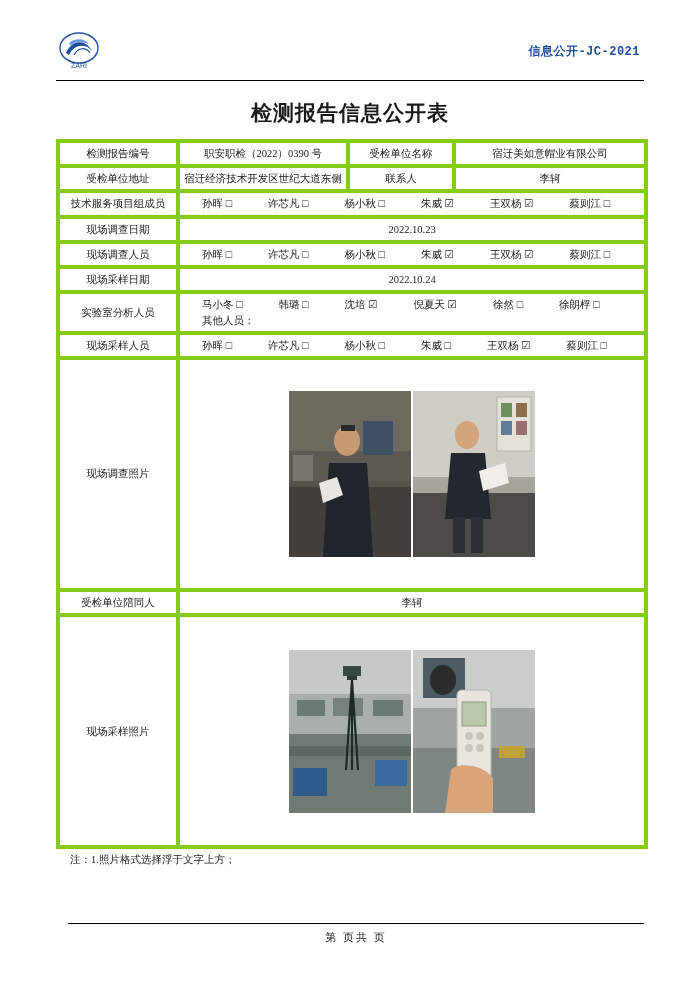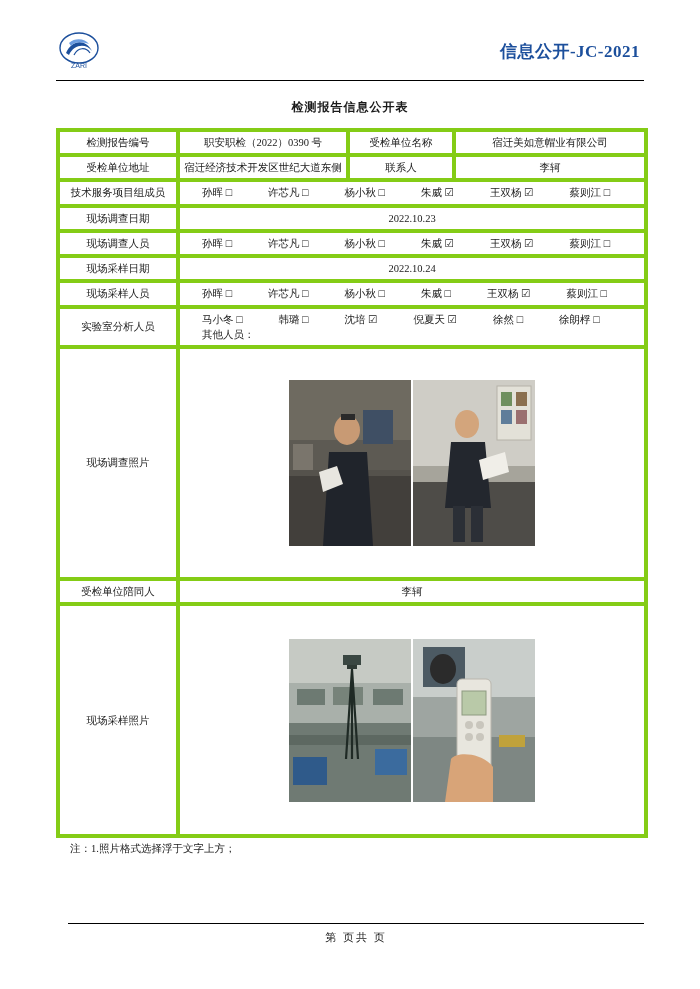--- a/index.html
+++ b/index.html
@@ -44,31 +44,32 @@
   }
   .logo svg { display: block; }
   .company-name {
     font-size: 14.5px;
     font-weight: bold;
     color: #1c4f9c;
     letter-spacing: 0.5px;
     font-family: "Liberation Serif", "DejaVu Serif", serif;
   }
   .doc-code {
-    font-size: 17px;
+    font-size: 12px;
     font-weight: bold;
     color: #1c4f9c;
     letter-spacing: 0.5px;
     padding-right: 4px;
+    font-family: Liberation Mono, monospace;
   }
 
   
   .doc-title {
     text-align: center;
-    font-size: 12px;
+    font-size: 21px;
     font-weight: bold;
     margin: 18px 0 12px 0;
     letter-spacing: 1px;
   }
 
   
   table.main {
     border-collapse: collapse;
     width: 100%;
     table-layout: fixed;
@@ -213,44 +214,44 @@
               <span>王双杨 ☑</span>
               <span>蔡则江 □</span>
             </div>
         </td>
       </tr>
       <tr>
         <td class="label">现场采样日期</td>
         <td colspan="3" class="c-center">2022.10.24</td>
       </tr>
       <tr>
+        <td class="label">实验室分析人员</td>
+        <td colspan="3">
+          <div class="members members-left">
+              <span>马小冬 □</span>
+              <span>韩璐 □</span>
+              <span>沈培 ☑</span>
+              <span>倪夏天 ☑</span>
+              <span>徐然 □</span>
+              <span>徐朗桴 □</span>
+            </div>
+          <div class="sub-line">其他人员：</div>
+        </td>
+      </tr>
+      <tr>
         <td class="label">现场采样人员</td>
         <td colspan="3">
           <div class="members members-left">
               <span>孙晖 □</span>
               <span>许芯凡 □</span>
               <span>杨小秋 □</span>
               <span>朱威 □</span>
               <span>王双杨 ☑</span>
               <span>蔡则江 □</span>
             </div>
-        </td>
-      </tr>
-      <tr>
-        <td class="label">实验室分析人员</td>
-        <td colspan="3">
-          <div class="members members-left">
-              <span>马小冬 □</span>
-              <span>韩璐 □</span>
-              <span>沈培 ☑</span>
-              <span>倪夏天 ☑</span>
-              <span>徐然 □</span>
-              <span>徐朗桴 □</span>
-            </div>
-          <div class="sub-line">其他人员：</div>
         </td>
       </tr>
       <tr>
         <td class="label">现场调查照片</td>
         <td colspan="3" class="photo-cell">
           <div class="photo-wrap">
             <div class="photo ph1">
               <svg width="122" height="166" viewBox="0 0 122 166">
                 <rect x="0" y="0" width="122" height="166" fill="#55524c"></rect>
                 <rect x="0" y="0" width="122" height="60" fill="#6e6a60"></rect>

